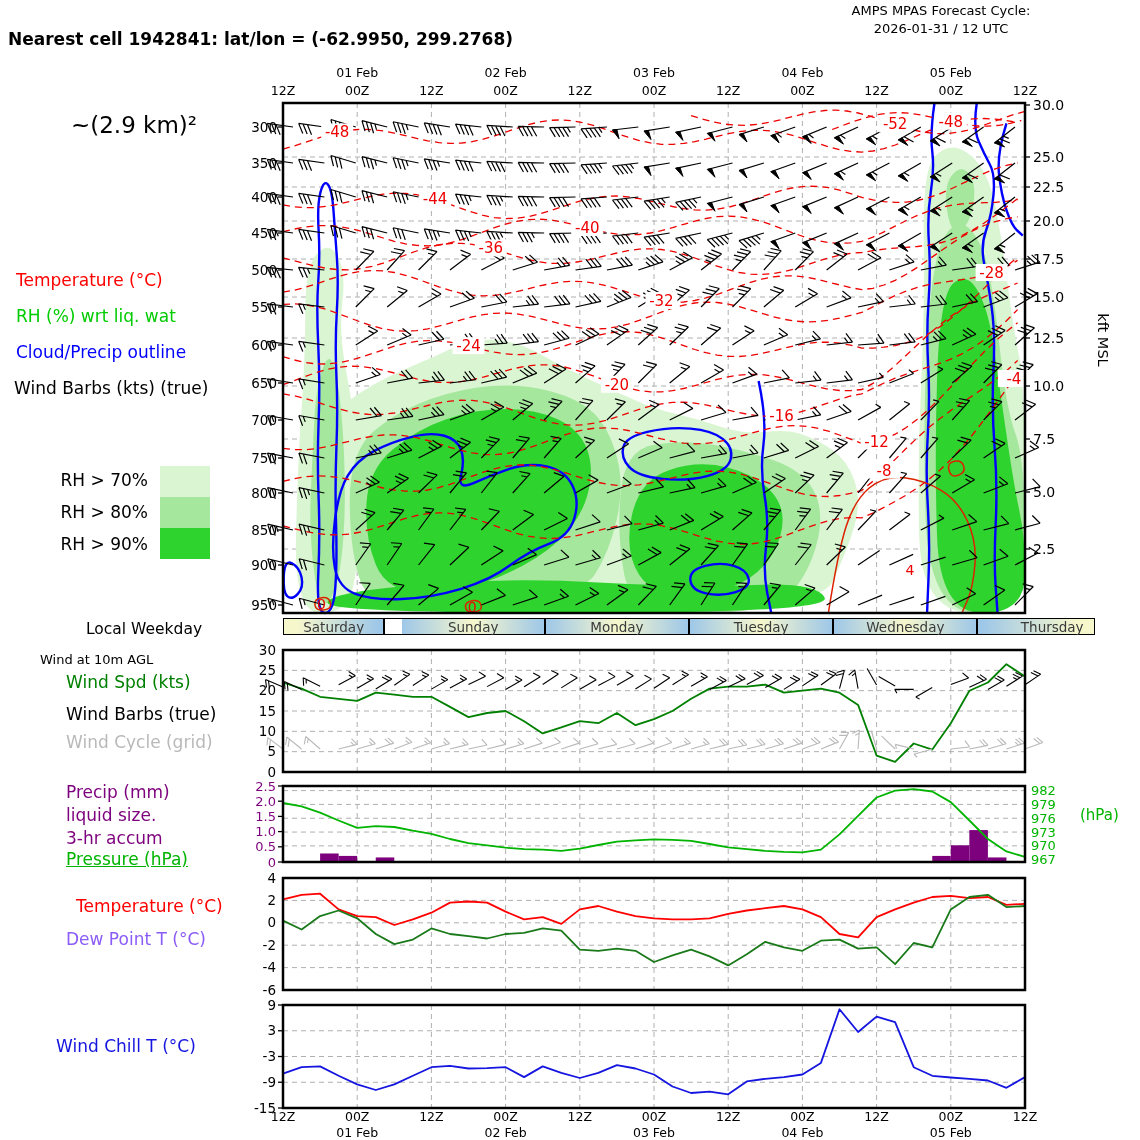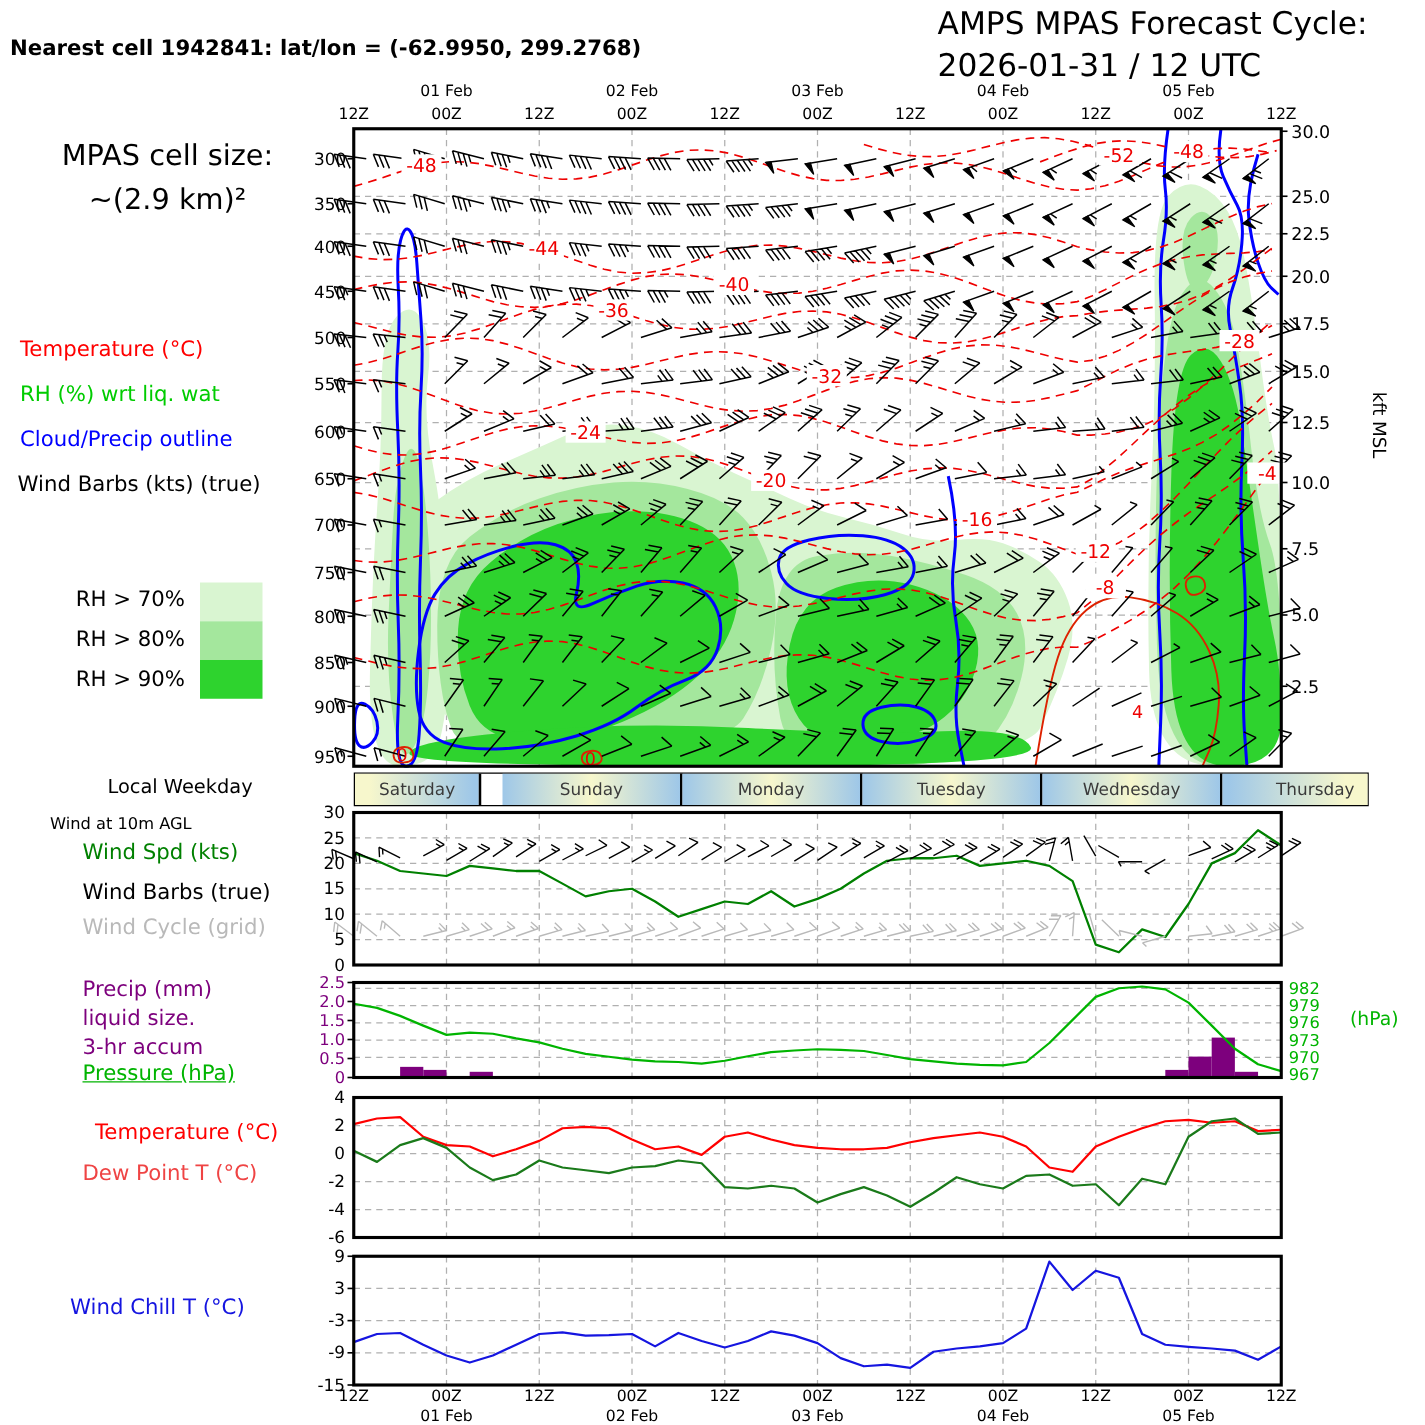--- a/index.html
+++ b/index.html
@@ -3,44 +3,43 @@
 <meta charset="utf-8">
 <style>
   html,body{margin:0;padding:0;background:#fff;}
   #stage{position:relative;width:1140px;height:1140px;background:#fff;overflow:hidden;
          font-family:"DejaVu Sans","Liberation Sans",sans-serif;color:#000;}
   .abs{position:absolute;white-space:nowrap;}
   #svg{position:absolute;left:0;top:0;}
   svg text{font-family:"DejaVu Sans","Liberation Sans",sans-serif;}
   #title-l1{left:8px;top:2px;font-size:20px;}
   #title-l2{left:8px;top:29px;font-size:17px;font-weight:bold;}
-  #title-r{left:750px;top:2px;width:382px;text-align:left;font-size:25px;line-height:1.35;}
+  #title-r{left:750px;top:2px;width:382px;text-align:center;font-size:13px;line-height:1.35;}
   #cellsize{left:10px;top:108px;width:248px;text-align:center;font-size:23px;line-height:1.5;}
   .leg{left:16px;font-size:17px;}
   .rhrow{left:20px;width:128px;text-align:right;font-size:17px;}
   .rhswatch{position:absolute;left:160px;width:50px;height:31px;}
   #lw{left:86px;top:620px;font-size:15.5px;}
   #w10{left:40px;top:652px;font-size:13px;}
   .plabel{font-size:17px;}
-  #weekbar{position:absolute;left:283px;top:618px;width:812px;height:27px;border:1.5px solid #000;box-sizing:border-box;display:flex;text-align:center;}
+  #weekbar{position:absolute;left:283px;top:618px;width:812px;height:17px;border:1.5px solid #000;box-sizing:border-box;display:flex;text-align:center;}
   .dayseg{position:relative;height:100%;border-right:2px solid #000;box-sizing:border-box;
           display:flex;align-items:center;justify-content:center;font-size:13.5px;color:#3a3a3a;overflow:visible;}
   .dayseg:last-child{border-right:none;}
 </style>
 </head>
 <body>
 
 <div id="stage">
   <div class="abs" id="title-l2">Nearest cell 1942841: lat/lon = (-62.9950, 299.2768)</div>
   <div class="abs" id="title-r">
     <div>AMPS MPAS Forecast Cycle:</div>
     <div>2026-01-31 / 12 UTC</div>
   </div>
   <div class="abs" id="cellsize">
-    <div>MPAS cell size:</div>
     <div>~(2.9 km)²</div>
   </div>
 
   <div class="abs leg" style="top:270px;color:#ff0000;">Temperature (°C)</div>
   <div class="abs leg" style="top:306px;color:#00cc00;">RH (%) wrt liq. wat</div>
   <div class="abs leg" style="top:342px;color:#0000ff;">Cloud/Precip outline</div>
   <div class="abs leg" style="left:14px;top:378px;color:#000;">Wind Barbs (kts) (true)</div>
 
   <div class="abs rhrow" style="top:470px;">RH &gt; 70%</div>
   <div class="abs rhrow" style="top:502px;">RH &gt; 80%</div>
@@ -76,21 +75,21 @@
   <div class="abs plabel" style="left:66px;top:704px;color:#000;">Wind Barbs (true)</div>
   <div class="abs plabel" style="left:66px;top:732px;color:#b9b9b9;">Wind Cycle (grid)</div>
 
   <div class="abs plabel" style="left:66px;top:782px;color:#7d007d;">Precip (mm)</div>
   <div class="abs plabel" style="left:66px;top:805px;color:#7d007d;">liquid size.</div>
   <div class="abs plabel" style="left:66px;top:828px;color:#7d007d;">3-hr accum</div>
   <div class="abs plabel" style="left:66px;top:849px;color:#00b400;text-decoration:underline;">Pressure (hPa)</div>
   <div class="abs" style="left:1080px;top:806px;font-size:15px;color:#00b400;">(hPa)</div>
 
   <div class="abs plabel" style="left:76px;top:896px;color:#ff0000;">Temperature (°C)</div>
-  <div class="abs plabel" style="left:66px;top:929px;color:#ef4444;">Dew Point T (°C)</div>
+  <div class="abs plabel" style="left:66px;top:929px;color:#8b5cf6;">Dew Point T (°C)</div>
   <div class="abs plabel" style="left:56px;top:1036px;color:#1515e0;">Wind Chill T (°C)</div>
 
   <svg id="svg" width="1140" height="1140">
       <g>
         <text x="283" y="95" font-size="12.5" text-anchor="middle" fill="#000">12Z</text>
         <text x="283" y="1121" font-size="12.5" text-anchor="middle" fill="#000">12Z</text>
         <text x="357.2" y="95" font-size="12.5" text-anchor="middle" fill="#000">00Z</text>
         <text x="357.2" y="1121" font-size="12.5" text-anchor="middle" fill="#000">00Z</text>
         <text x="357.2" y="77" font-size="12.5" text-anchor="middle" fill="#000">01 Feb</text>
         <text x="357.2" y="1137" font-size="12.5" text-anchor="middle" fill="#000">01 Feb</text>

